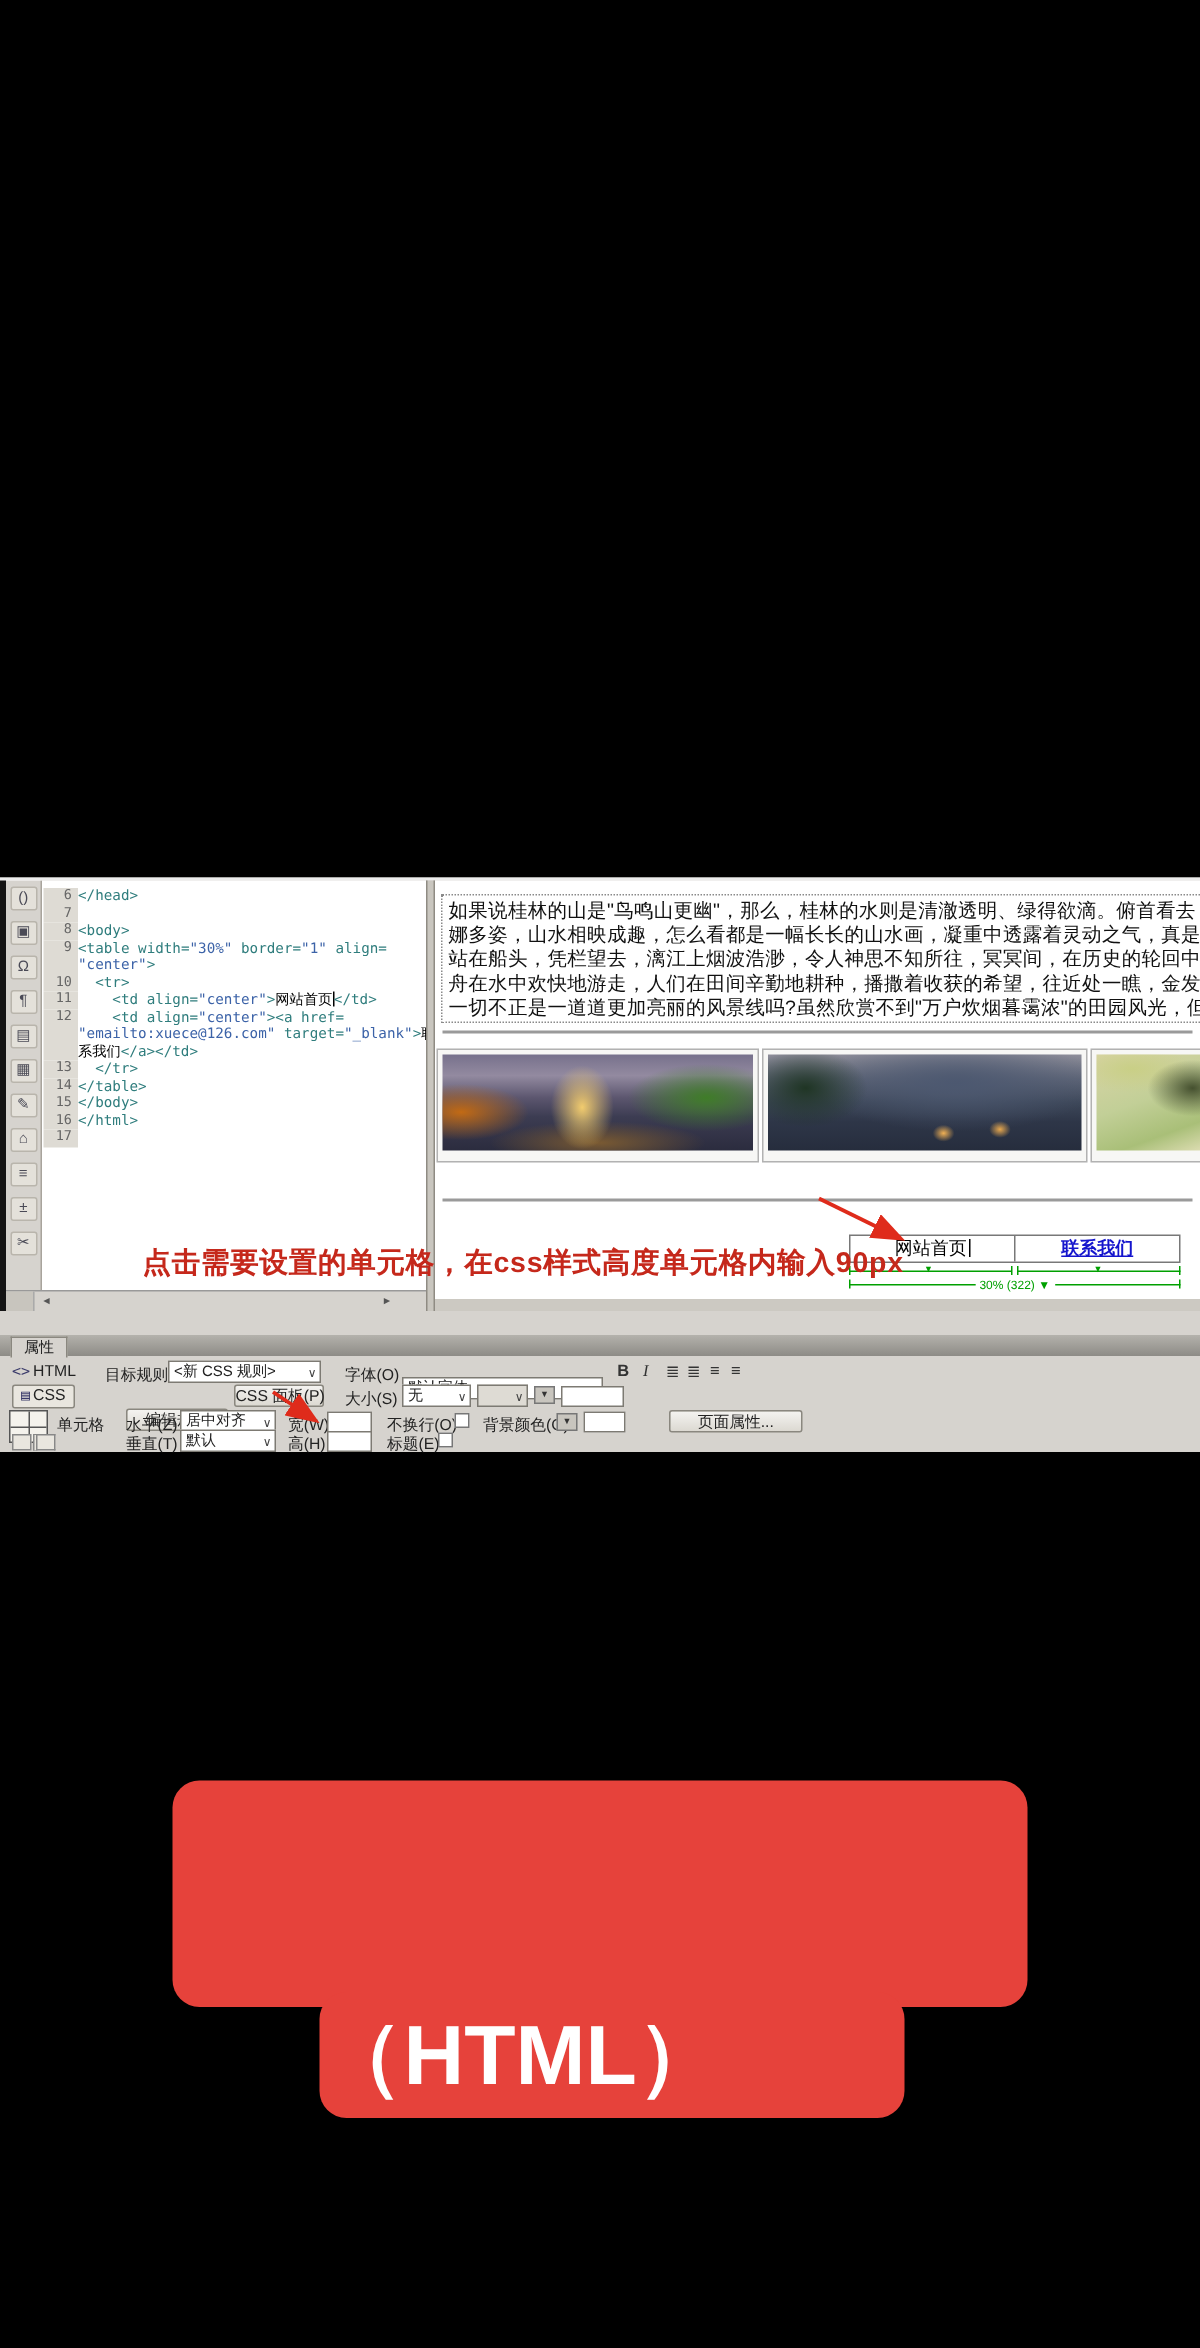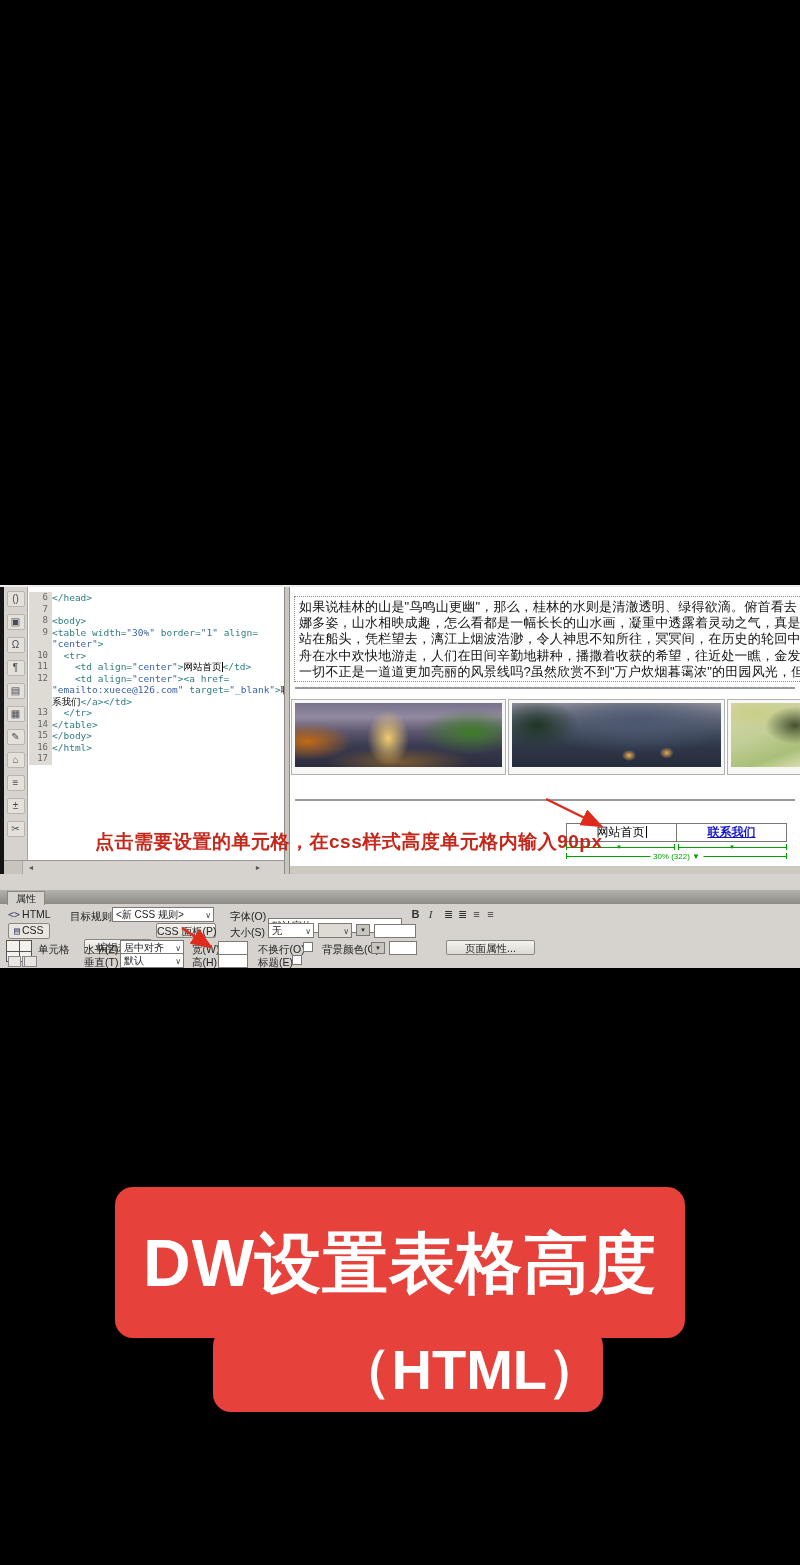--- a/index.html
+++ b/index.html
@@ -98,21 +98,21 @@
   .mini-icon{position:absolute;width:11px;height:9px;border:1px solid #888;background:#e9e6df;}
   
   .red-tip{position:absolute;left:95px;top:829px;font-size:19px;font-weight:600;color:#c5281b;
       letter-spacing:0.5px;z-index:40;white-space:nowrap;}
   #arrow-overlay{position:absolute;left:0;top:0;z-index:50;pointer-events:none;}
   
   .banner-rect1{position:absolute;left:115px;top:1187px;width:570px;height:151px;background:#e6423b;border-radius:18px;}
   .banner-rect2{position:absolute;left:213px;top:1328px;width:390px;height:84px;background:#e6423b;border-radius:18px;}
   .banner-line1{position:absolute;left:115px;top:1196px;width:570px;text-align:center;color:#fff;
       font-size:66px;font-weight:bold;line-height:135px;letter-spacing:1px;z-index:2;}
-  .banner-line2{position:absolute;left:213px;top:1330px;width:390px;text-align:right;color:#fff;
+  .banner-line2{position:absolute;left:213px;top:1330px;width:390px;text-align:left;color:#fff;
       font-size:56px;font-weight:bold;line-height:80px;z-index:2;}
 </style>
 </head>
 <body>
 
 <div id="screen">
 
   <div id="dw">
     <div class="left-dark"></div>
 
@@ -261,16 +261,15 @@
       <marker id="ah" markerWidth="9" markerHeight="7" refX="7" refY="3.5" orient="auto">
         <path d="M0,0 L9,3.5 L0,7 Z" fill="#df2b1b"></path>
       </marker>
     </defs>
     <line x1="546" y1="799" x2="599" y2="825" stroke="#df2b1b" stroke-width="2.5" marker-end="url(#ah)"></line>
     <line x1="182" y1="928" x2="209" y2="946" stroke="#df2b1b" stroke-width="2.5" marker-end="url(#ah)"></line>
   </svg>
 
   <div class="banner-rect1"></div>
   <div class="banner-rect2"></div>
-  <div class="banner-line1">DW设置表格高度</div>
   <div class="banner-line2">（HTML）</div>
 
 </div>
 
 </body></html>

